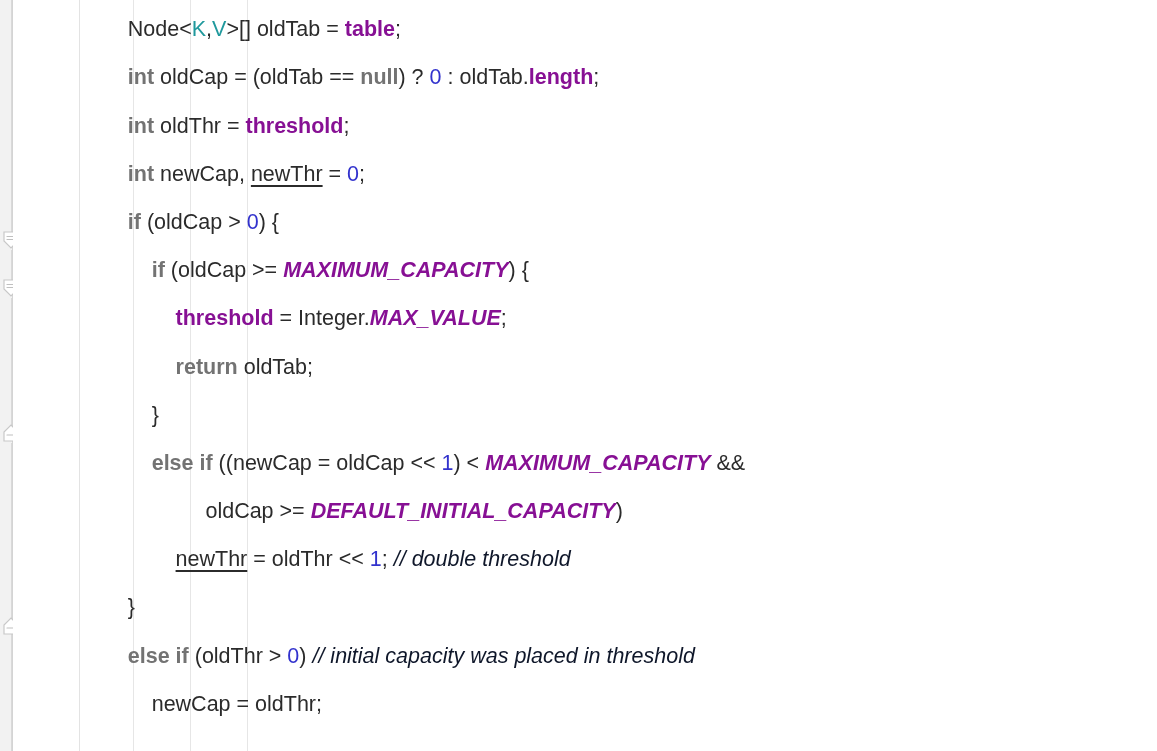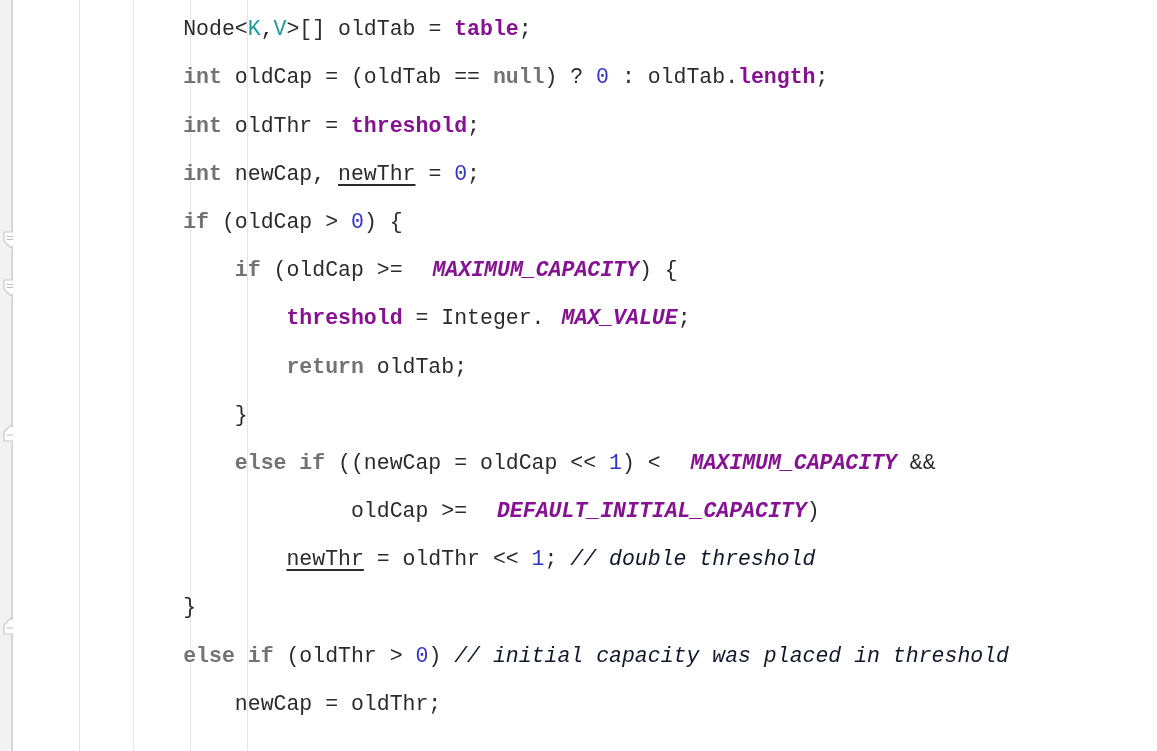--- a/index.html
+++ b/index.html
@@ -77,21 +77,21 @@
     top: 0;
     width: 1px;
     background: #e6e6e6;
   }
 
   .code-lines {
     position: absolute;
     left: 0;
     top: 0;
     width: 100%;
-    font-family: Liberation Mono, monospace;
+    font-family: Liberation Sans, sans-serif;
     font-size: 21.5px;
     line-height: 48.2px;
     letter-spacing: 0px;
     white-space: pre;
     color: #2b2b2b;
   }
   .line {
     height: 48.2px;
     white-space: pre;
     position: relative;
@@ -102,21 +102,21 @@
     height: 48.2px;
     margin-top: -43px;
   }
 
   
   .t-kw      { color: #737373; font-weight: bold; }      
   .t-plain   { color: #2b2b2b; }                          
   .t-type    { color: #20999d; }                          
   .t-num     { color: #3232cd; }                          
   .t-field   { color: #871094; font-weight: bold; }       
-  .t-static  { color: #871094; font-weight: bold; font-style: italic; margin-left: 17px; } 
+  .t-static  { color: #871094; font-weight: bold; font-style: italic; } 
   .t-comment { color: #0f172a; font-style: italic; }      
   .t-underline { text-decoration: underline; text-underline-offset: 4px; }
 </style>
 </head>
 <body>
 
 <div id="editor">
 
   <div class="gutter"></div>
   <div id="gutter-markers">

